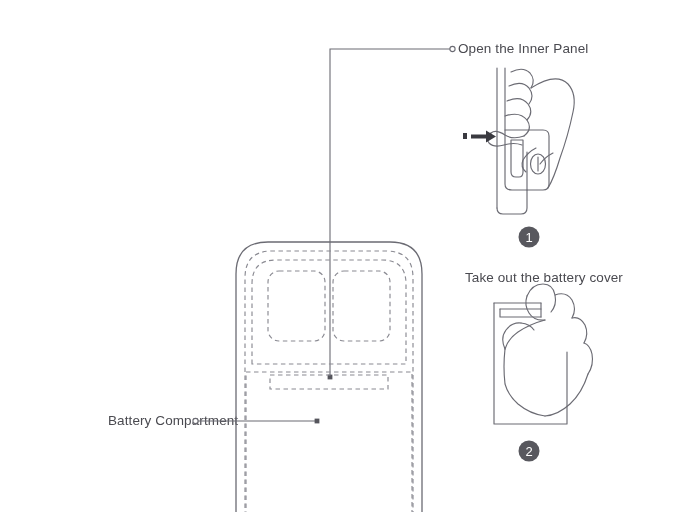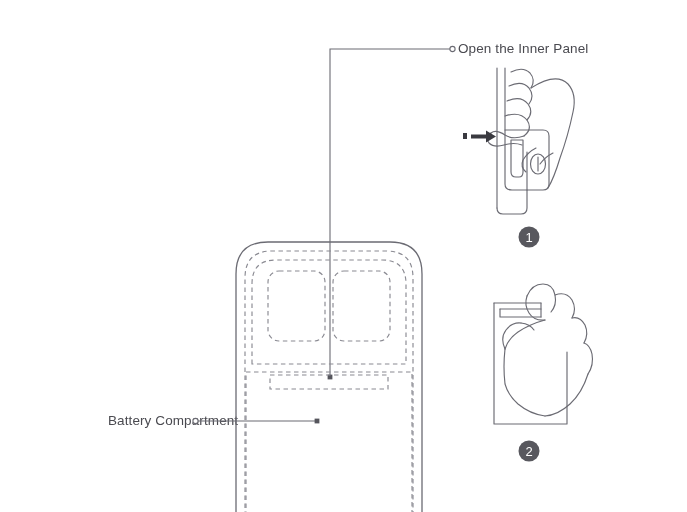--- a/index.html
+++ b/index.html
@@ -48,20 +48,21 @@
     fill: #ffffff;
   }
 </style>
 </head>
 <body>
 
 <div id="stage">
 
   <div class="label" id="label-open-inner-panel">Open the Inner Panel</div>
 
+  <div class="label" id="label-take-out-cover">Take out the battery cover</div>
 
   <div class="label" id="label-battery-compartment">Battery Compartment</div>
 
   <svg class="svg-layer" viewBox="0 0 687 512" xmlns="http://www.w3.org/2000/svg">
 
     <g>
       <path d="M330,365 L330,37 L450,37" fill="none" stroke="#6b6b73" stroke-width="1.1"></path>
       <circle cx="452.5" cy="37" r="2.6" fill="#ffffff" stroke="#6b6b73" stroke-width="1.1"></circle>
       <rect x="327.6" y="362.6" width="4.8" height="4.8" fill="#55555c"></rect>
     </g>

